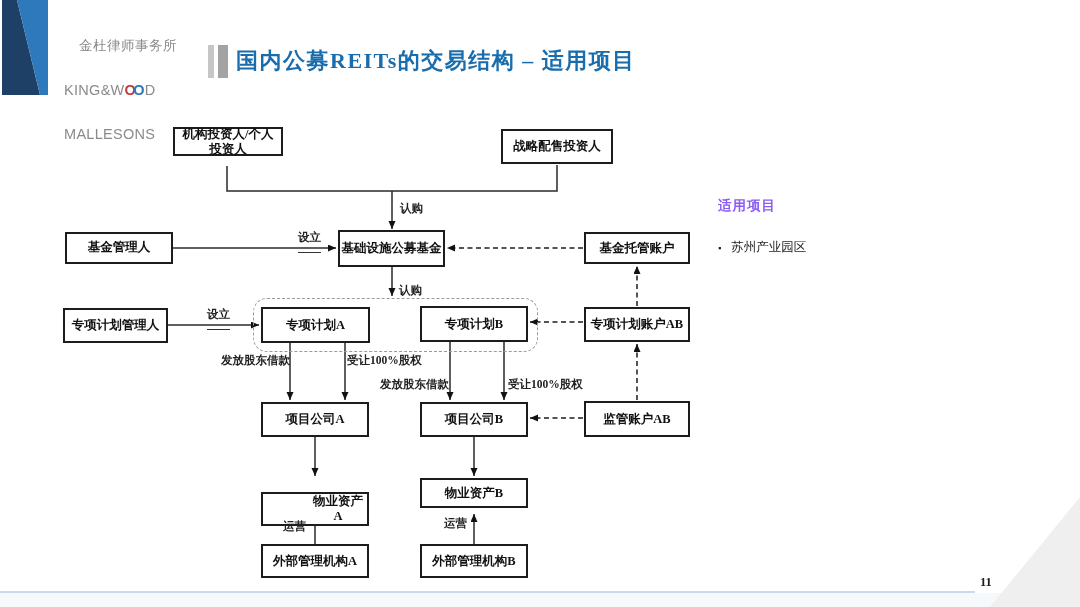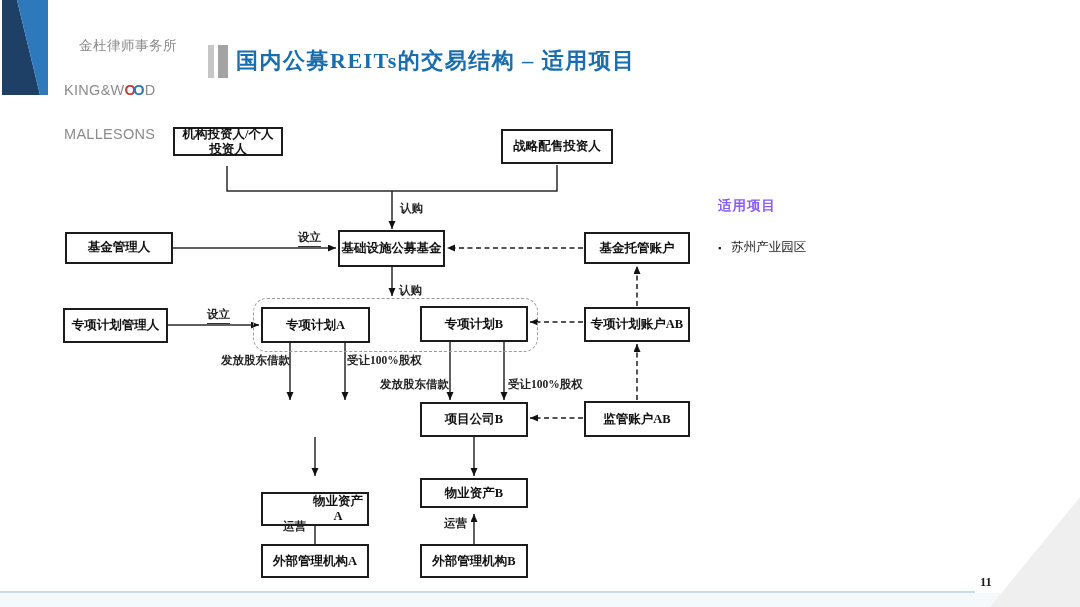--- a/index.html
+++ b/index.html
@@ -21,21 +21,21 @@
   
   .node{position:absolute;border:2px solid #1c1c1c;background:#fff;box-sizing:border-box;
         display:flex;align-items:center;justify-content:center;text-align:center;
         font-family:"Liberation Serif","DejaVu Serif",serif;font-weight:bold;font-size:12.5px;
         color:#111;line-height:1.2;white-space:pre-line;}
   .group-dashed{position:absolute;left:253px;top:298px;width:285px;height:54px;
         border:1.5px dashed #9a9a9a;border-radius:14px;box-sizing:border-box;background:transparent;}
   .edges{position:absolute;left:0;top:0;pointer-events:none;}
   .edge-label{position:absolute;font-family:"Liberation Serif","DejaVu Serif",serif;font-weight:bold;
         font-size:11.5px;color:#222;white-space:nowrap;}
-  .edge-label.u{border-bottom:1.4px solid #333;padding-bottom:1px;}
+  .edge-label.u{border-bottom:1.4px solid #333;padding-bottom:7px;}
 
   
   .panel-title{position:absolute;left:718px;top:197px;font-family:"Liberation Serif","DejaVu Serif",serif;
         font-size:13.5px;font-weight:bold;color:#8b5cf6;letter-spacing:1px;}
   .panel-item{position:absolute;left:718px;top:239px;font-size:12.5px;color:#222;
         font-family:"Liberation Serif","DejaVu Serif",serif;display:flex;align-items:center;gap:10px;}
   .panel-item .bullet{font-size:9px;color:#111;}
 
   
   .footer-line{position:absolute;left:0;top:591px;width:975px;height:2px;background:#c9daee;}
@@ -99,20 +99,21 @@
   <div class="node" style="left:173px;top:127px;width:110px;height:29px;">机构投资人/个人
 投资人</div>
   <div class="node" style="left:501px;top:129px;width:112px;height:35px;">战略配售投资人</div>
   <div class="node" style="left:65px;top:232px;width:108px;height:32px;font-family:Liberation Mono, monospace;">基金管理人</div>
   <div class="node" style="left:338px;top:230px;width:107px;height:37px;">基础设施公募基金</div>
   <div class="node" style="left:584px;top:232px;width:106px;height:32px;">基金托管账户</div>
   <div class="node" style="left:63px;top:308px;width:105px;height:35px;">专项计划管理人</div>
   <div class="node" style="left:261px;top:307px;width:109px;height:36px;">专项计划A</div>
   <div class="node" style="left:420px;top:306px;width:108px;height:36px;">专项计划B</div>
   <div class="node" style="left:584px;top:307px;width:106px;height:35px;">专项计划账户AB</div>
+  <div class="node" style="left:261px;top:402px;width:108px;height:35px;">项目公司A</div>
   <div class="node" style="left:420px;top:402px;width:108px;height:35px;">项目公司B</div>
   <div class="node" style="left:584px;top:401px;width:106px;height:36px;">监管账户AB</div>
   <div class="node" style="left:261px;top:492px;width:108px;height:34px;padding-left:46px;">物业资产A</div>
   <div class="node" style="left:420px;top:478px;width:108px;height:30px;">物业资产B</div>
   <div class="node" style="left:261px;top:544px;width:108px;height:34px;">外部管理机构A</div>
   <div class="node" style="left:420px;top:544px;width:108px;height:34px;">外部管理机构B</div>
 
   <span class="edge-label" style="left:400px;top:201px;">认购</span>
   <span class="edge-label u" style="left:298px;top:230px;">设立</span>
   <span class="edge-label" style="left:399px;top:283px;">认购</span>

